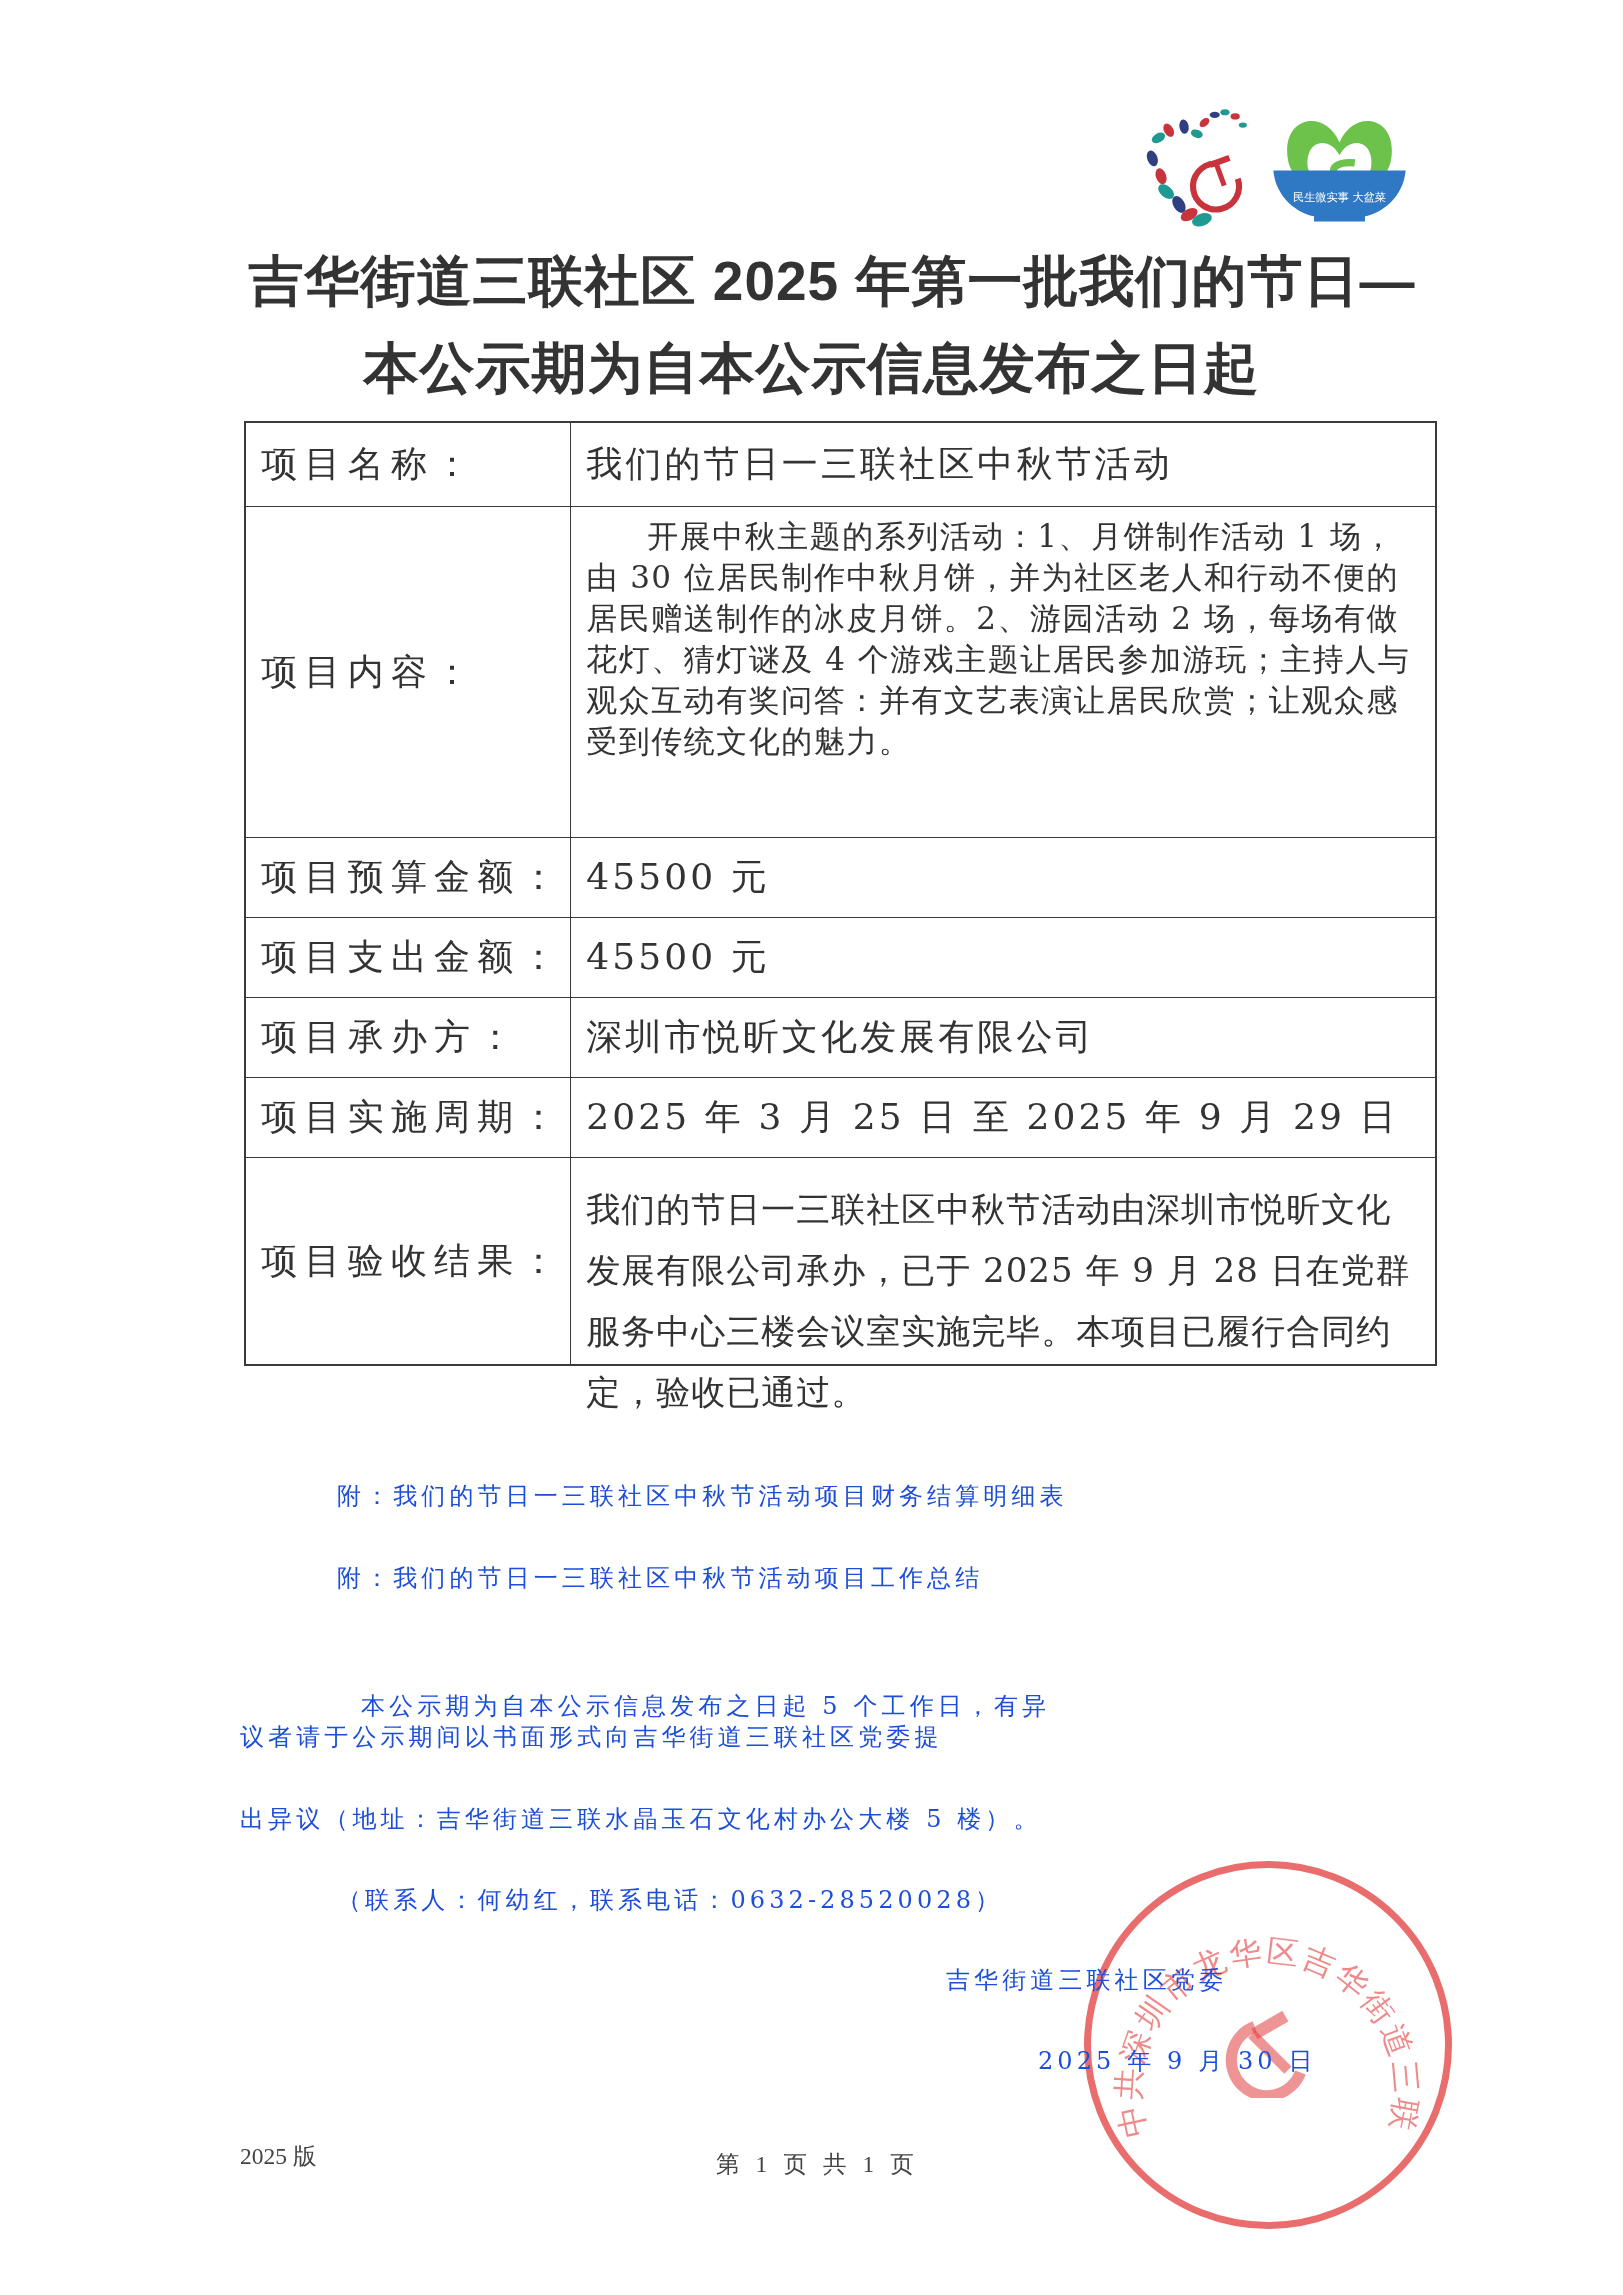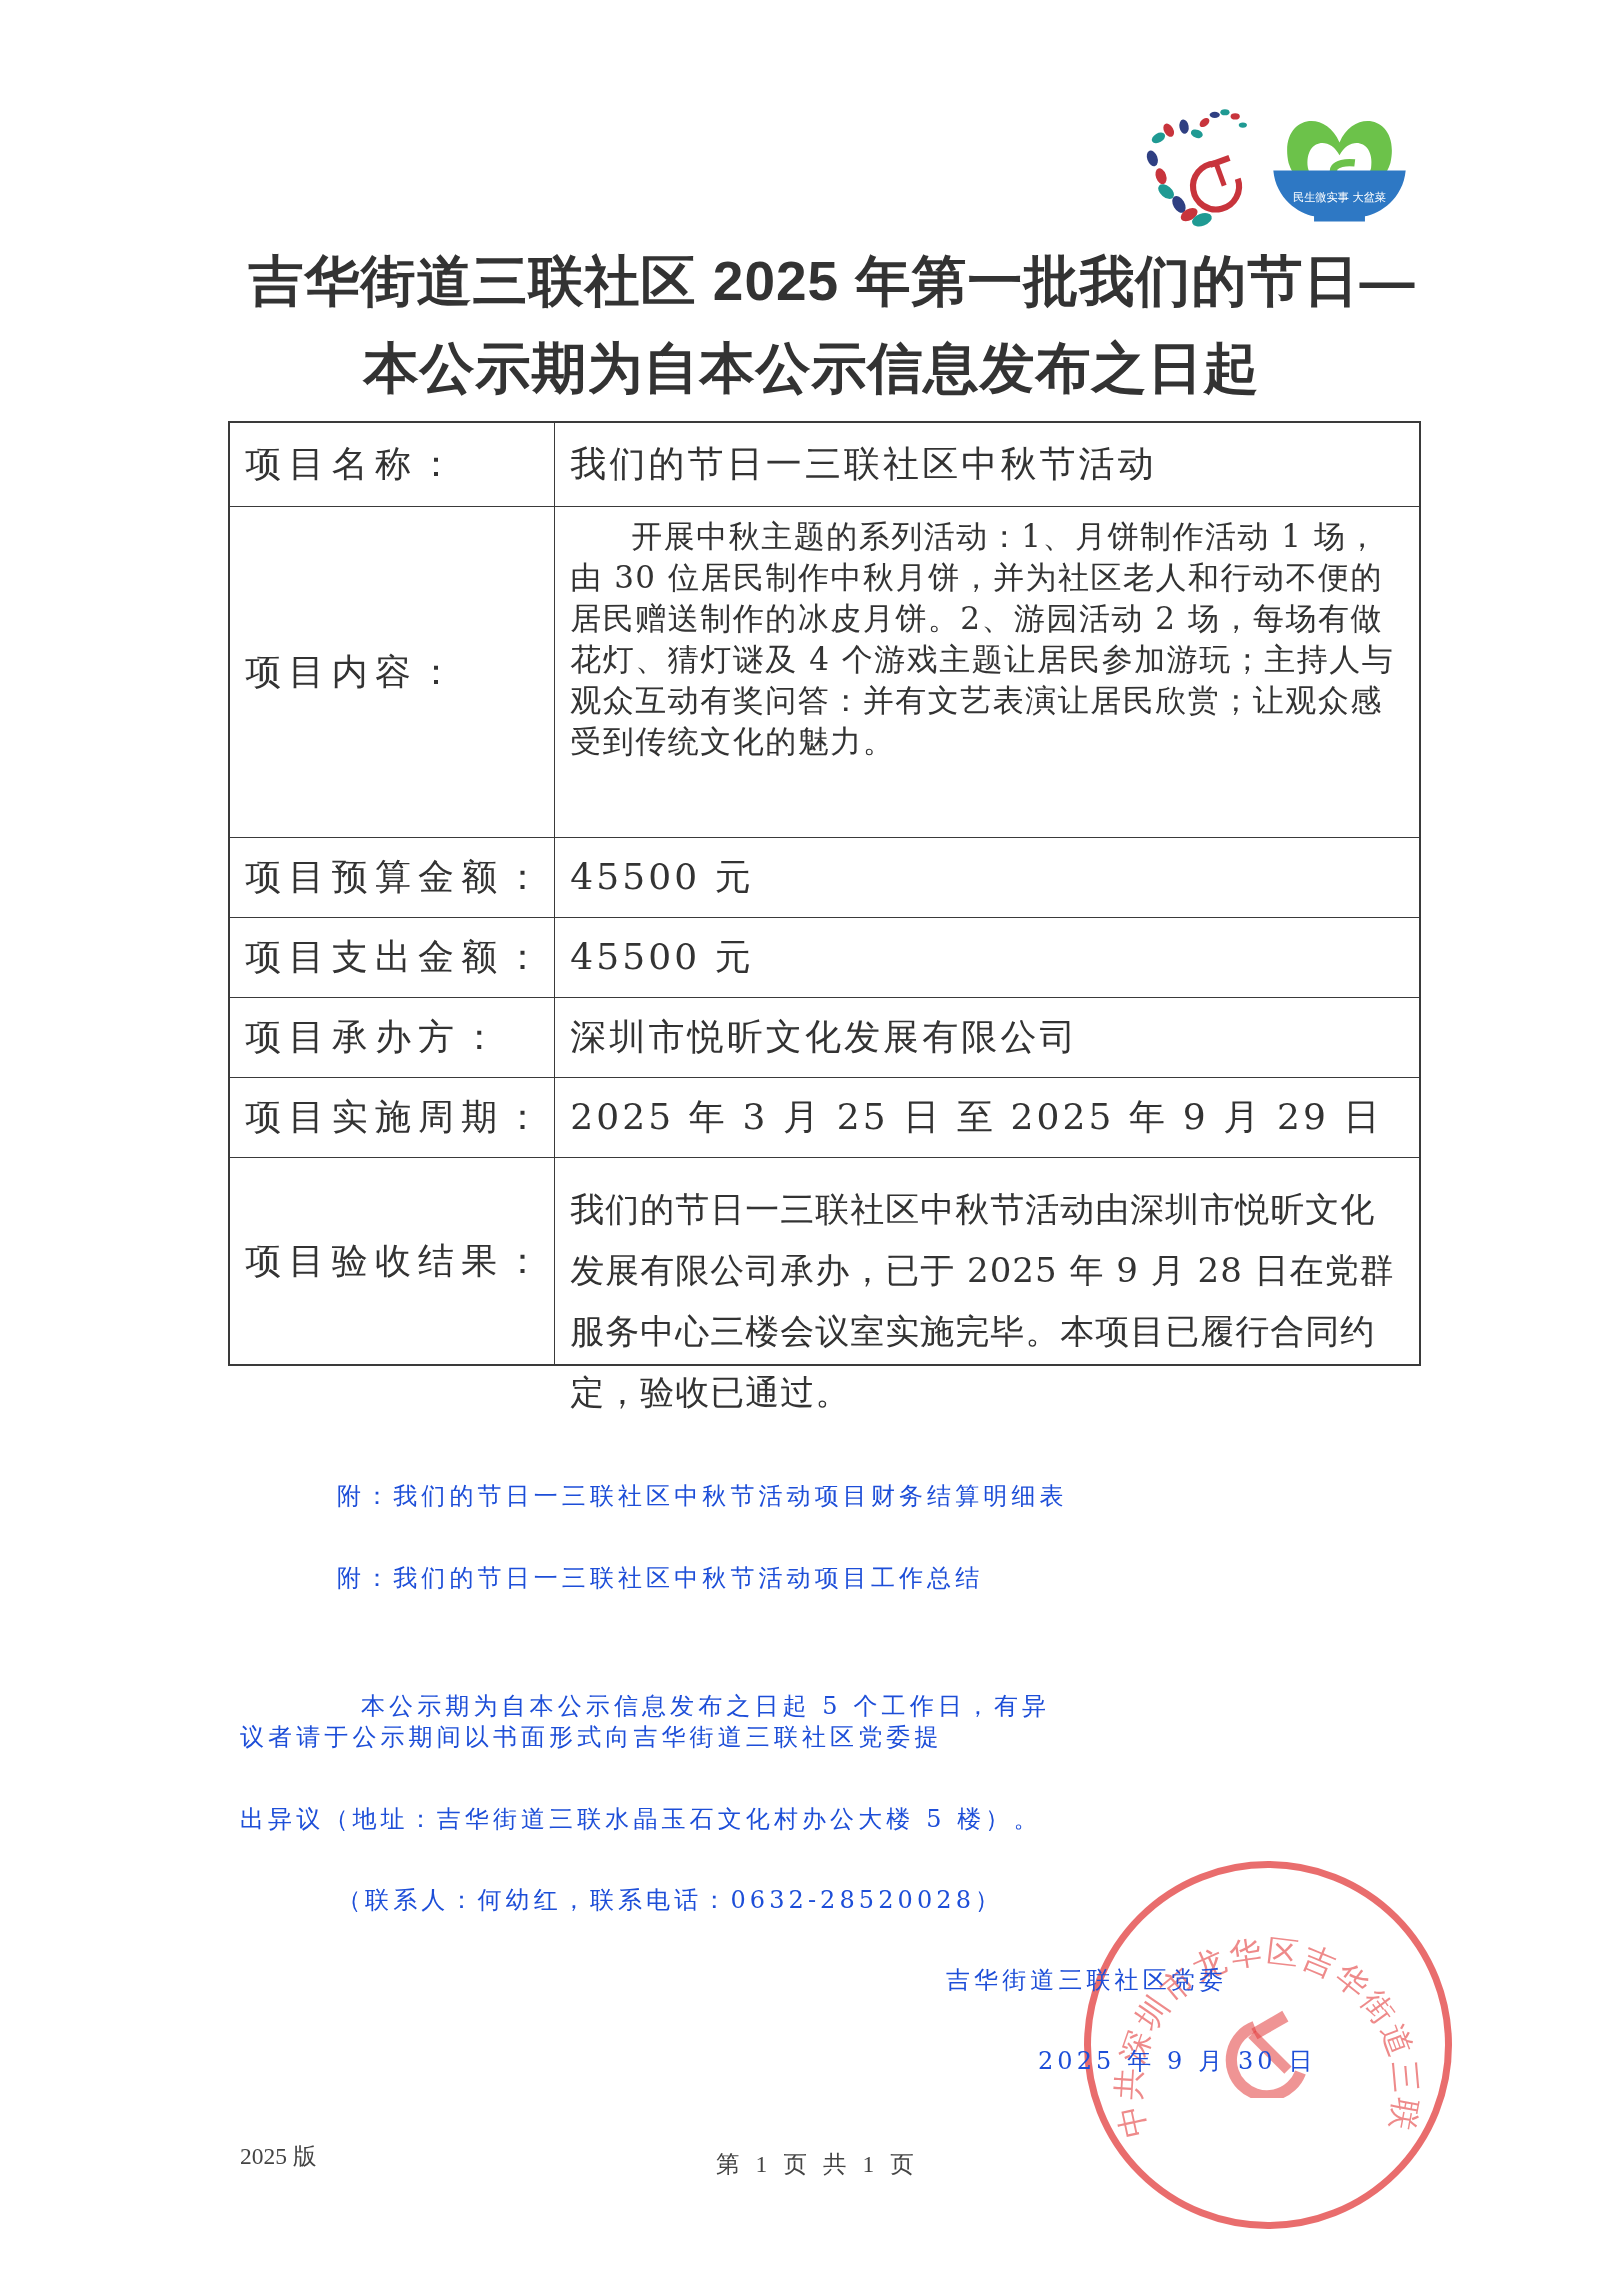--- a/index.html
+++ b/index.html
@@ -11,21 +11,21 @@
   .logo-heart { left:1138px; top:102px; width:133px; height:128px; }
   .logo-bowl { left:1268px; top:112px; width:143px; height:112px; }
 
   
   .title { left:0; width:1623px; text-align:center; font-weight:bold; font-size:55px; letter-spacing:1px;
            font-family:Liberation Sans, sans-serif; color:#333; white-space:nowrap; }
   .title-1 { top:245px; padding-left:41px; box-sizing:border-box; }
   .title-2 { top:332px; }
 
   
-  .tbl { left:228px; top:421px; width:1193px; border:2px solid #3a3a3a; box-sizing:border-box; }
+  .tbl { left:244px; top:421px; width:1193px; border:2px solid #3a3a3a; box-sizing:border-box; }
   .row { display:flex; border-top:1.5px solid #3a3a3a; box-sizing:border-box; }
   .row:first-child { border-top:none; }
   .cell-label { width:325px; border-right:1.5px solid #3a3a3a; display:flex; align-items:center; padding-left:15.3px;
                 box-sizing:border-box; font-size:36px; letter-spacing:7.2px; color:#333; }
   .cell-value { flex:1; display:flex; align-items:center; padding-left:15.3px; padding-right:20px;
                 box-sizing:border-box; font-size:36px; color:#333; letter-spacing:3.1px; }
   .r-name { height:83px; }
   .r-content { height:331px; }
   .r-content .cell-value { font-size:31px; line-height:41px; letter-spacing:1.5px; align-items:flex-start;
                            padding-top:9.2px; text-indent:61px; display:block; }

